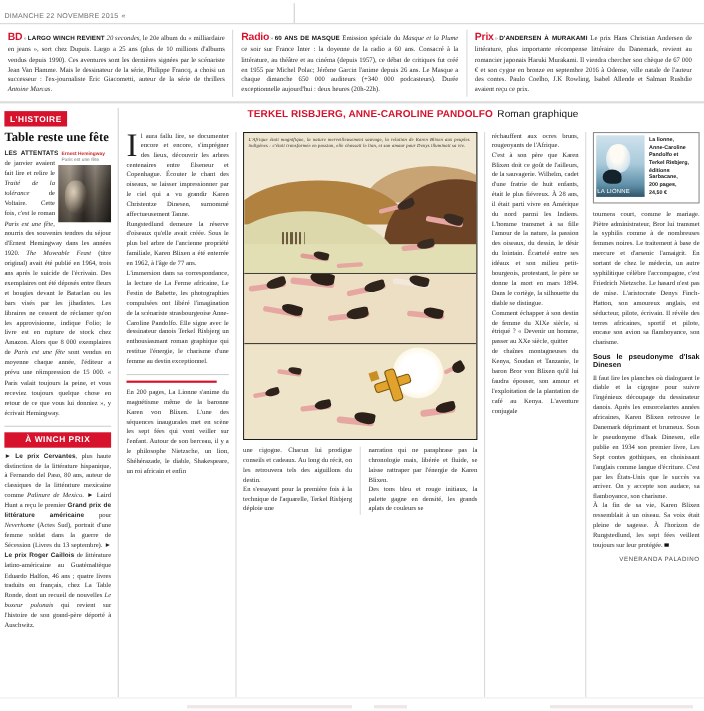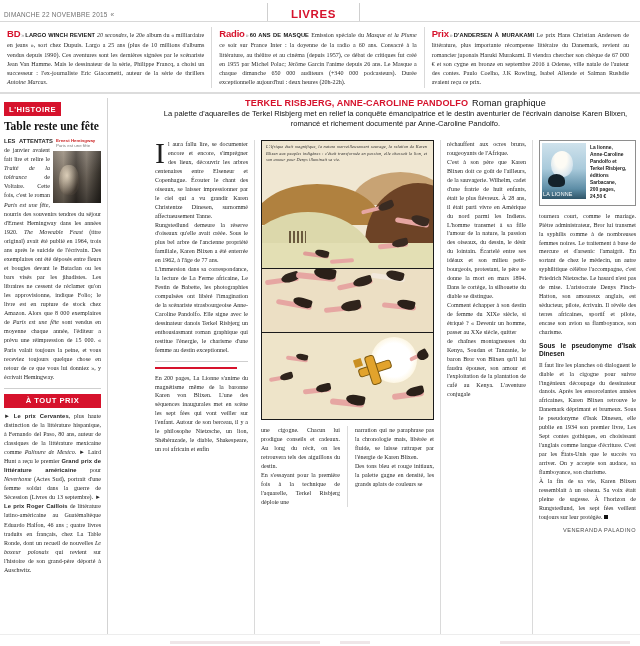--- a/index.html
+++ b/index.html
@@ -105,21 +105,20 @@
     letter-spacing: 0.1px;
     color: #111;
   }
   .it { font-style: italic; }
 
   
   .page-body {
     display: flex;
     height: 540px;
     padding: 4px 4px 0 4px;
-    gap: 40px;
   }
 
   
   .rail {
     flex: 0 0 104px;
     border-right: 1px solid #d3d3d3;
     padding-right: 6px;
   }
   .rail-tag {
     background: #d6122c;
@@ -386,21 +385,20 @@
   }
 </style>
 </head>
 <body>
 
 <div class="masthead">
   <div class="masthead-date">
     <span>DIMANCHE 22 NOVEMBRE 2015</span>
     <span style="padding-left:3px;">«</span>
   </div>
-  <div class="masthead-section">LIVRES</div>
 </div>
 
 <div class="briefs">
 
   <div class="brief">
     <span class="brief-kicker">BD</span><span class="brief-arrow">»</span><span class="brief-lede">LARGO WINCH REVIENT</span>
     <span class="it">20 secondes</span><span>, le 20e album du « milliardaire en jeans », sort chez Dupuis. Largo a 25 ans (plus de 10 millions d'albums vendus depuis 1990). Ces aventures sont les dernières signées par le scénariste Jean Van Hamme. Mais le dessinateur de la série, Philippe Francq, a choisi un successeur : l'ex-journaliste Eric Giacometti, auteur de la série de thrillers </span><span class="it">Antoine Marcas</span><span>.</span>
   </div>
 
   <div class="brief">
@@ -426,39 +424,38 @@
         <span class="sub">Paris est une fête</span>
       </div>
       <div class="rail-photo"></div>
       <span class="rail-lede">LES ATTENTATS</span><span> de janvier avaient fait lire et relire le </span><span class="it">Traité de la tolérance</span><span> de Voltaire. Cette fois, c'est le roman </span><span class="it">Paris est une fête</span><span>, nourris des souvenirs tendres du séjour d'Ernest Hemingway dans les années 1920. </span><span class="it">The Moveable Feast</span><span> (titre original) avait été publié en 1964, trois ans après le suicide de l'écrivain. Des exemplaires ont été déposés entre fleurs et bougies devant le Bataclan ou les bars visés par les jihadistes.</span>
       <span>Les libraires ne cessent de réclamer qu'on les approvisionne, indique Folio; le livre est en rupture de stock chez Amazon. Alors que 8 000 exemplaires de </span><span class="it">Paris est une fête</span><span> sont vendus en moyenne chaque année, l'éditeur a prévu une réimpression de 15 000.</span>
       <span>« Paris valait toujours la peine, et vous receviez toujours quelque chose en retour de ce que vous lui donniez », y écrivait Hemingway.</span>
     </div>
 
     <hr class="rule-thin">
 
-    <div class="rail-tag center">À TOUT PRIX</div>
+    <div class="rail-tag center">À WINCH PRIX</div>
 
     <div class="rail-text">
       <span class="rail-bullet">►</span>
       <span class="rail-lede">Le prix Cervantes</span><span>, plus haute distinction de la littérature hispanique, à Fernando del Paso, 80 ans, auteur de classiques de la littérature mexicaine comme </span><span class="it">Palinure de Mexico</span><span>.</span>
       <span class="rail-bullet">►</span><span> Laird Hunt a reçu le premier </span><span class="rail-lede">Grand prix de littérature américaine</span><span> pour </span><span class="it">Neverhome</span><span> (Actes Sud), portrait d'une femme soldat dans la guerre de Sécession (Livres du 13 septembre).</span>
       <span class="rail-bullet">►</span>
       <span class="rail-lede">Le prix Roger Caillois</span><span> de littérature latino-américaine au Guatémaltèque Eduardo Halfon, 46 ans ; quatre livres traduits en français, chez La Table Ronde, dont un recueil de nouvelles </span><span class="it">Le boxeur polonais</span><span> qui revient sur l'histoire de son grand-père déporté à Auschwitz.</span>
     </div>
 
   </div>
 
   <div class="content">
 
     <div class="headline-block">
       <div class="authors-line">
         <span class="authors-names">TERKEL RISBJERG, ANNE-CAROLINE PANDOLFO</span><span class="authors-genre">Roman graphique</span>
       </div>
-      <div class="standfirst">La palette d'aquarelles de Terkel Risbjerg met en relief la conquête émancipatrice et le destin aventurier de l'écrivain danoise Karen Blixen, romancé et richement documenté par Anne-Caroline Pandolfo.</div>
     </div>
 
     <div class="article-grid">
 
       <div class="col c1">
         <p class="para dropcap">Il aura fallu lire, se documenter encore et encore, s'imprégner des lieux, découvrir les arbres centenaires entre Elseneur et Copenhague. Écouter le chant des oiseaux, se laisser impressionner par le ciel qui a vu grandir Karen Christentze Dinesen, surnommé affectueusement Tanne.</p>
         <p class="para">Rungstedlund demeure la réserve d'oiseaux qu'elle avait créée. Sous le plus bel arbre de l'ancienne propriété familiale, Karen Blixen a été enterrée en 1962, à l'âge de 77 ans.</p>
         <p class="para">L'immersion dans sa correspondance, la lecture de La Ferme africaine, Le Festin de Babette, les photographies compulsées ont libéré l'imagination de la scénariste strasbourgeoise Anne-Caroline Pandolfo. Elle signe avec le dessinateur danois Terkel Risbjerg un enthousiasmant roman graphique qui restitue l'énergie, le charisme d'une femme au destin exceptionnel.</p>
         <hr class="rule-thin">
         <hr class="teaser-rule">

